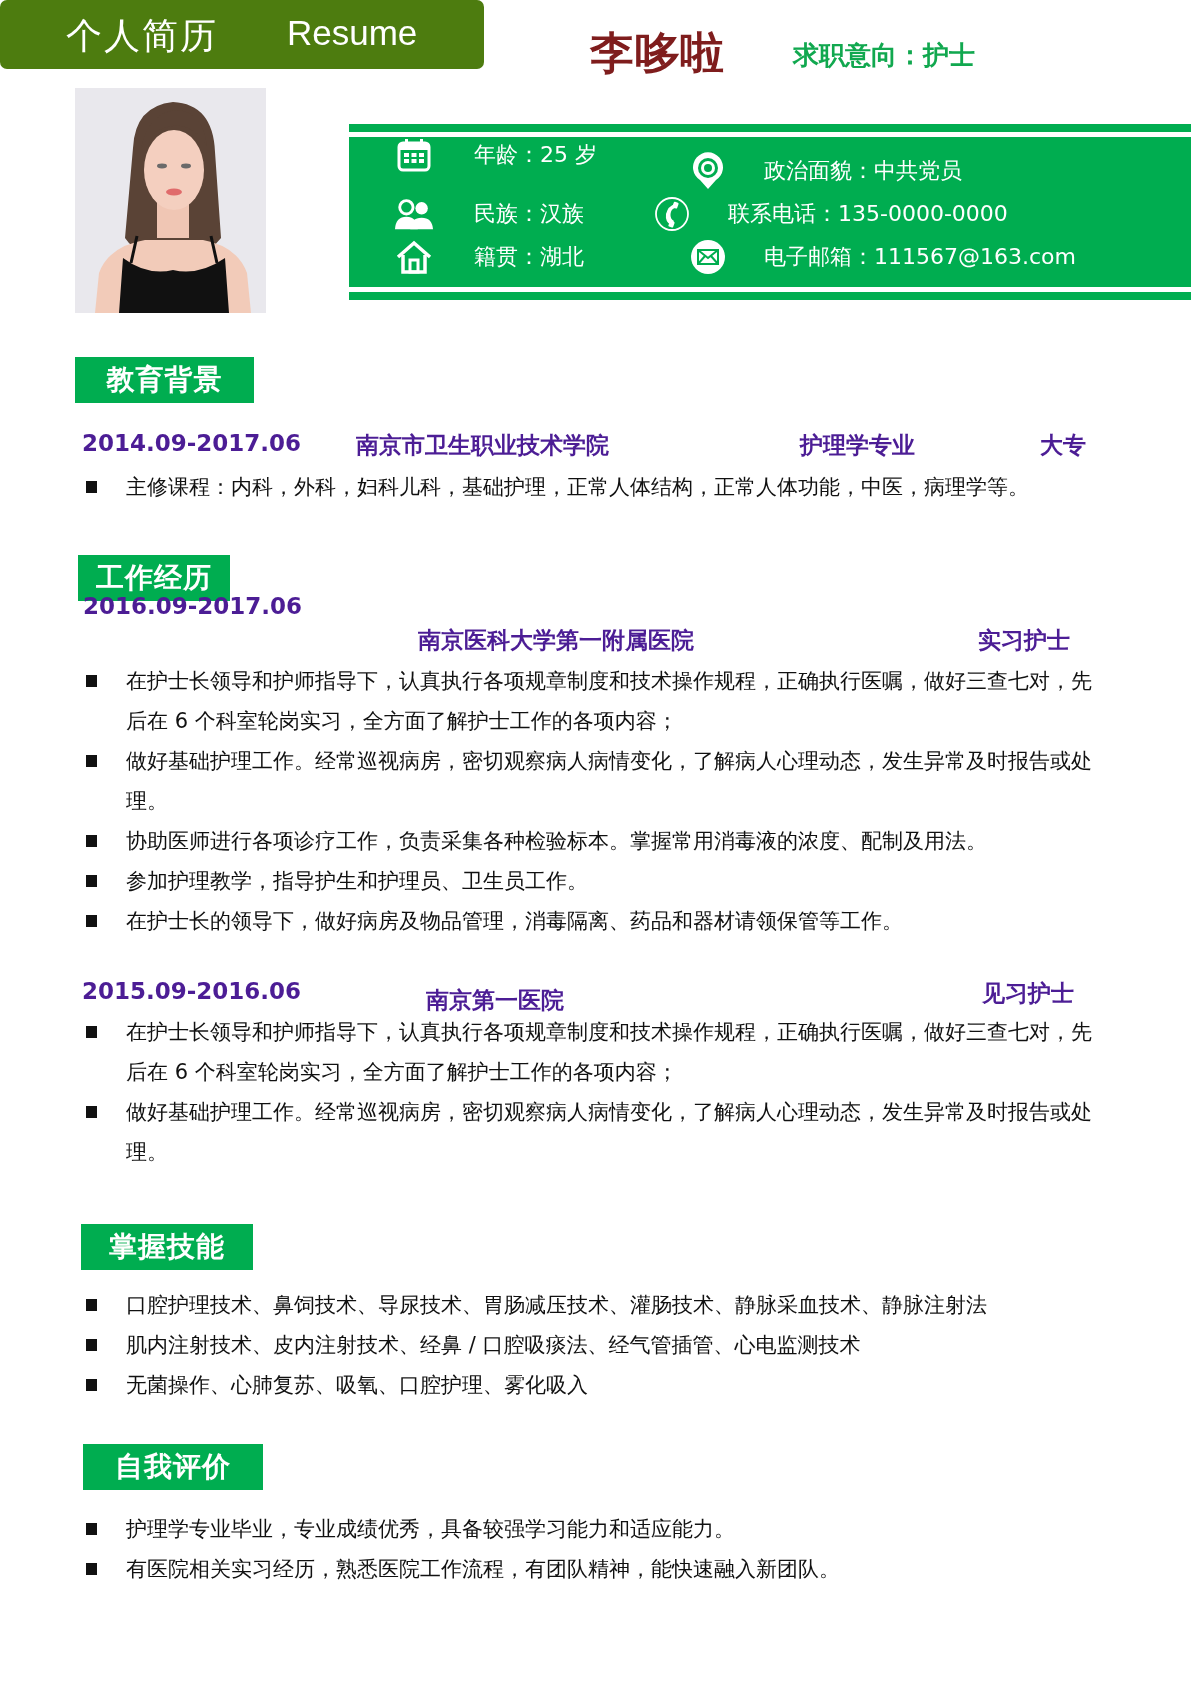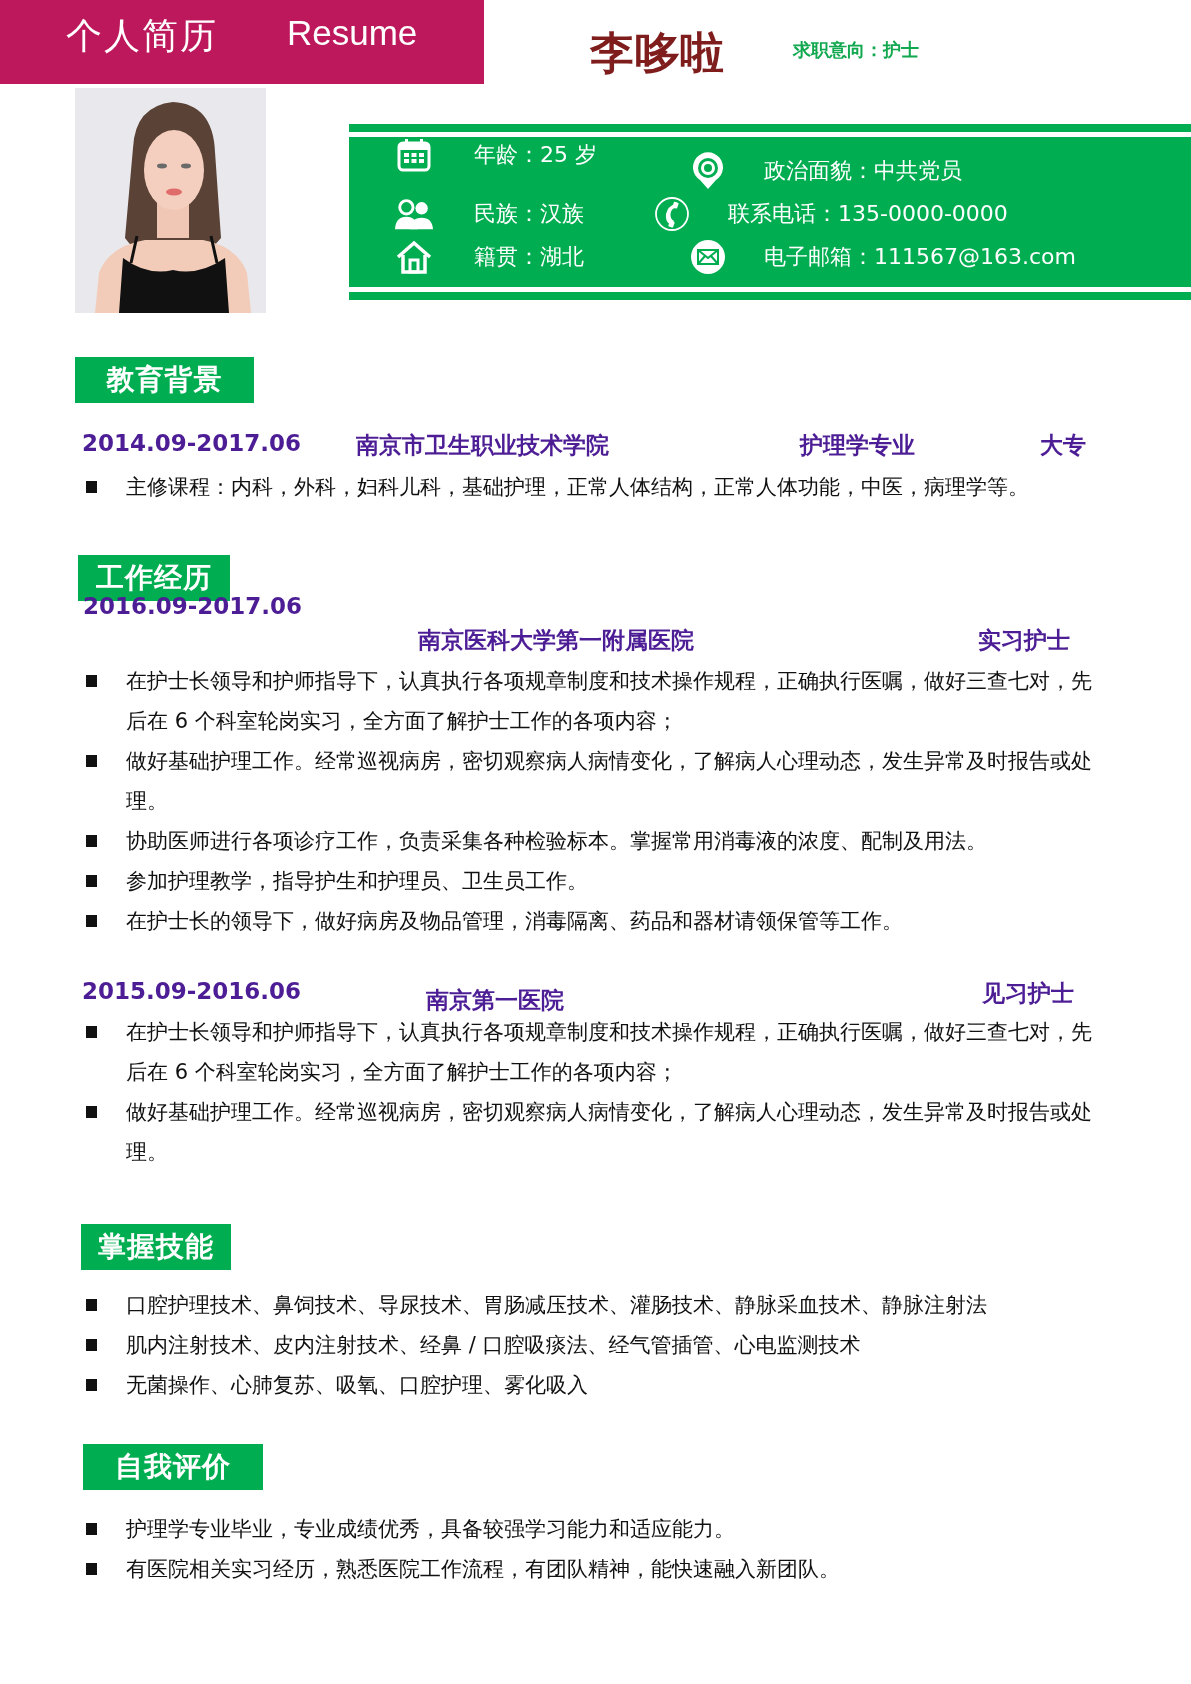--- a/index.html
+++ b/index.html
@@ -1,27 +1,27 @@
 <!DOCTYPE html>
 <html><head>
 <meta charset="utf-8">
 <style>
   * { box-sizing: border-box; margin: 0; padding: 0; }
   html, body { width: 1191px; height: 1684px; background: #ffffff; overflow: hidden; }
   body { position: relative; font-family: "DejaVu Sans", "Liberation Sans", sans-serif; color: #111; }
 
   .title-bar {
-    position: absolute; left: 0; top: 0; width: 484px; height: 84px;
-    background: #be185d; color: #fff; display: flex; align-items: center;
+    position: absolute; left: 0; top: 0; width: 484px; height: 69px;
+    background: #4d7c0f; color: #fff; display: flex; align-items: center; border-radius: 7px;
   }
   .title-bar .cn { position: absolute; left: 66px; top: 12px; font-size: 36px; font-weight: 300; letter-spacing: 2px; }
   .title-bar .en { position: absolute; left: 287px; top: 13px; font-size: 35px; font-family: "Liberation Sans", sans-serif; }
 
   .name { position: absolute; left: 590px; top: 24px; font-size: 44px; font-weight: bold; color: #7f1d1d; letter-spacing: 1px; }
-  .intent { position: absolute; left: 793px; top: 38px; font-size: 18px; font-weight: bold; color: #11a84f; }
+  .intent { position: absolute; left: 793px; top: 38px; font-size: 26px; font-weight: bold; color: #11a84f; }
 
   .photo {
     position: absolute; left: 75px; top: 88px; width: 191px; height: 225px;
     background: linear-gradient(180deg, #ecebef 0%, #e4e3e8 100%); overflow: hidden;
   }
   .photo svg { width: 100%; height: 100%; display: block; }
 
   .banner-top { position: absolute; left: 349px; top: 124px; width: 842px; height: 8px; background: #00ad50; }
   .banner { position: absolute; left: 349px; top: 137px; width: 842px; height: 150px; background: #00ad50; }
   .banner-bottom { position: absolute; left: 349px; top: 292px; width: 842px; height: 8px; background: #00ad50; }
@@ -199,21 +199,21 @@
 
 <div class="bullet" style="top:1012px;">
   <span class="sq"></span>
   <span class="t">在护士长领导和护师指导下，认真执行各项规章制度和技术操作规程，正确执行医嘱，做好三查七对，先后在 6 个科室轮岗实习，全方面了解护士工作的各项内容；</span>
 </div>
 <div class="bullet" style="top:1092px;">
   <span class="sq"></span>
   <span class="t">做好基础护理工作。经常巡视病房，密切观察病人病情变化，了解病人心理动态，发生异常及时报告或处理。</span>
 </div>
 
-<div class="section-tab" style="left:81px; top:1224px; width:150px;">掌握技能</div>
+<div class="section-tab" style="left:81px; top:1224px; width:172px;">掌握技能</div>
 <div class="bullet" style="top:1285px;">
   <span class="sq"></span>
   <span class="t">口腔护理技术、鼻饲技术、导尿技术、胃肠减压技术、灌肠技术、静脉采血技术、静脉注射法</span>
 </div>
 <div class="bullet" style="top:1325px;">
   <span class="sq"></span>
   <span class="t">肌内注射技术、皮内注射技术、经鼻 / 口腔吸痰法、经气管插管、心电监测技术</span>
 </div>
 <div class="bullet" style="top:1365px;">
   <span class="sq"></span>

